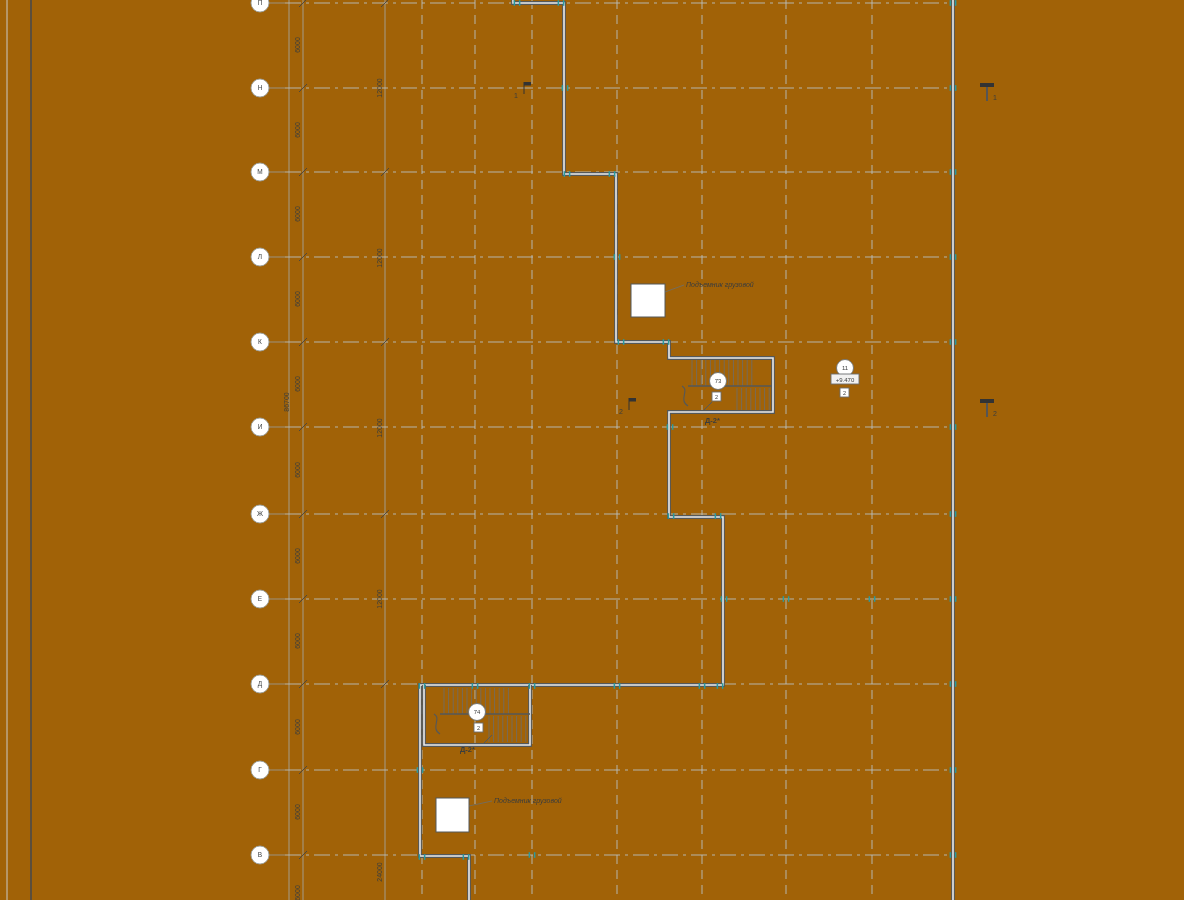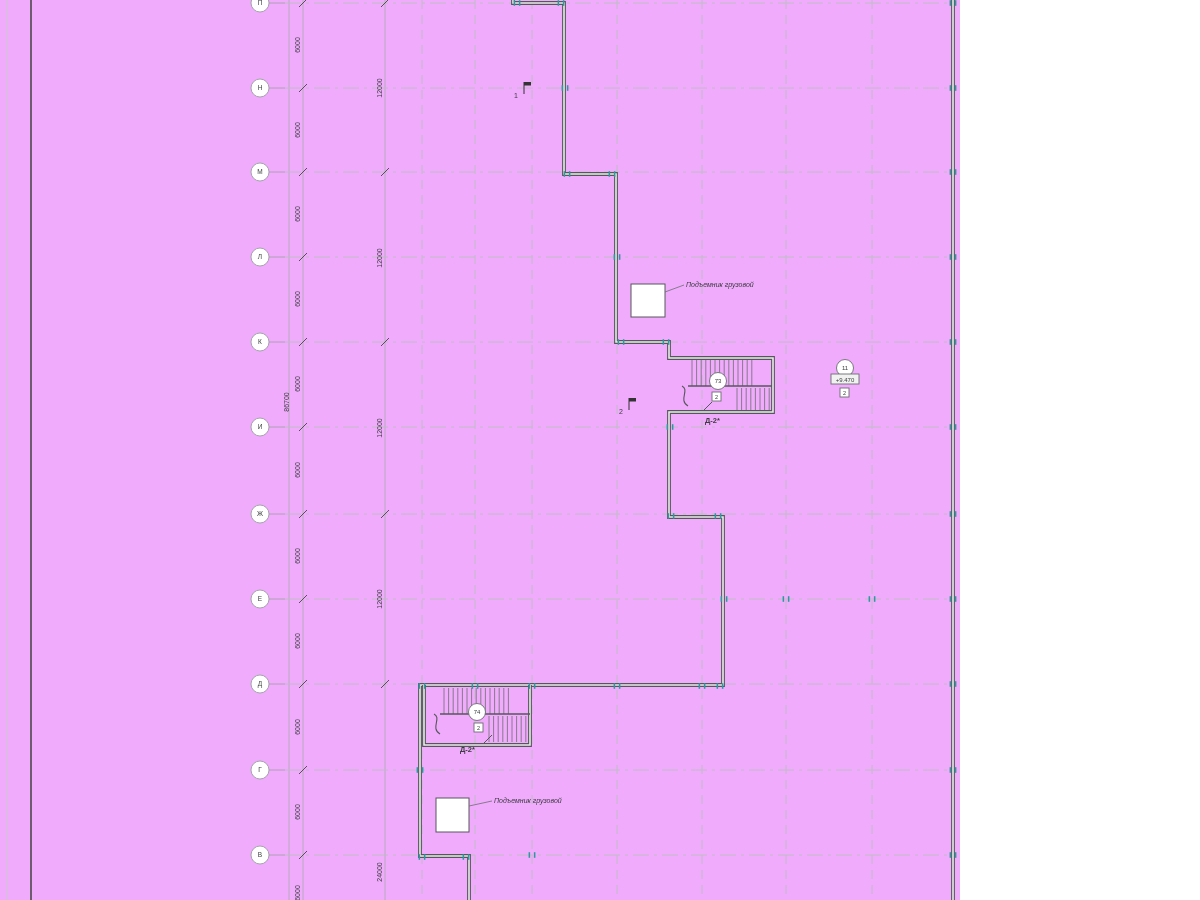--- a/index.html
+++ b/index.html
@@ -1,16 +1,16 @@
 <!DOCTYPE html>
 <html><head>
 <meta charset="utf-8">
 <style>
   html,body{margin:0;padding:0;background:#ffffff;}
-  .sheet{position:relative;width:960px;height:900px;overflow:hidden;background:#f0abfc;
+  .sheet{position:relative;width:1184px;height:900px;overflow:hidden;background:#a16207;
          font-family:"Liberation Sans", sans-serif;}
   svg{position:absolute;left:0;top:0;}
   text{fill:#3a3d3e;}
 </style>
 </head>
 <body>
 
 <div class="sheet">
   <svg id="plan-svg" width="1200" height="900" viewBox="0 0 1200 900">
       <line x1="7" y1="0" x2="7" y2="900" stroke="#c9c9c9" stroke-width="1"></line>

